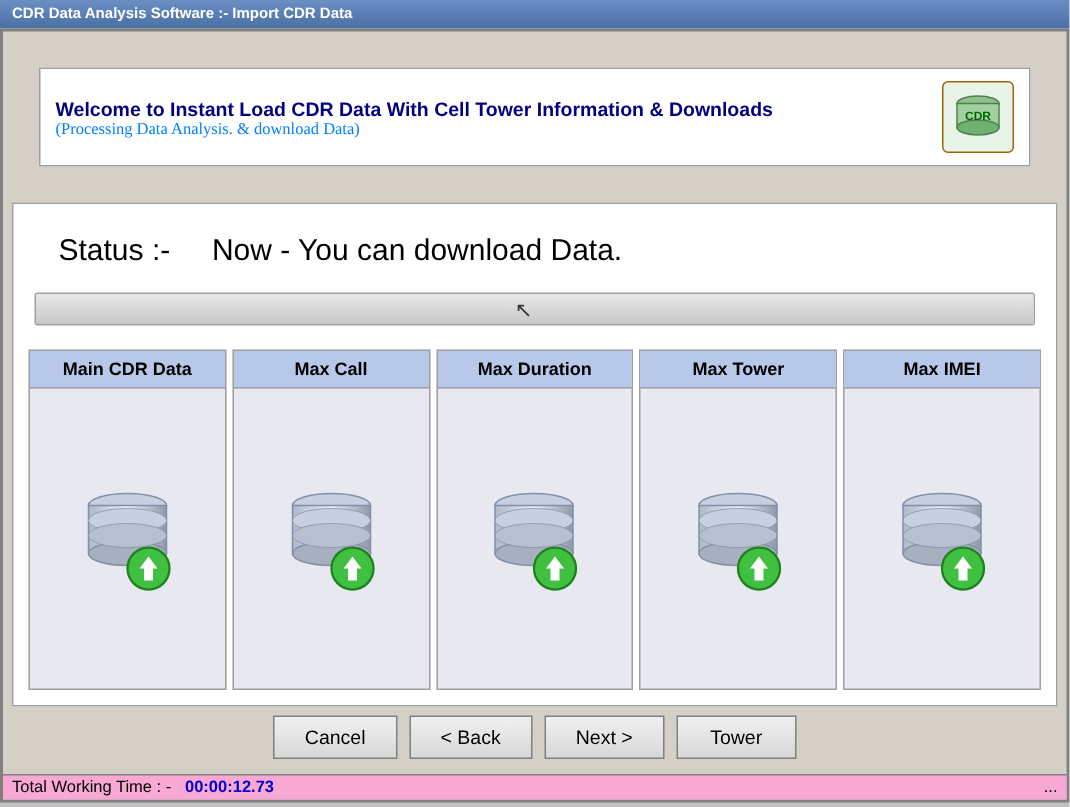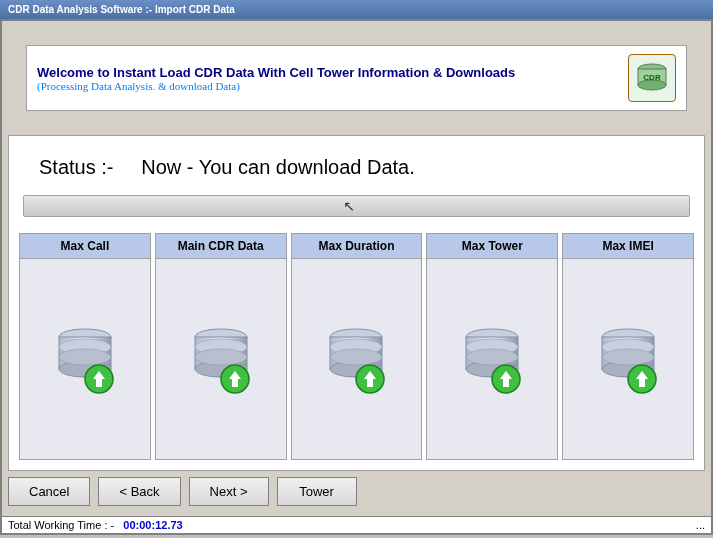--- a/index.html
+++ b/index.html
@@ -138,34 +138,34 @@
     
     .db-icon svg {
       width: 80px;
       height: 80px;
     }
     .footer-area {
       padding: 6px;
     }
     .button-row {
       display: flex;
-      justify-content: flex-start;
+      justify-content: center;
       gap: 8px;
       margin-bottom: 4px;
     }
     .btn {
       padding: 6px 20px;
       font-size: 13px;
       background: linear-gradient(to bottom, #f0f0f0, #d8d8d8);
       border: 1px solid #808080;
       cursor: pointer;
       min-width: 80px;
     }
     .status-bar {
-      background: #ffffff;
+      background: #f9a8d4;
       border-top: 1px solid #808080;
       padding: 2px 6px;
       font-size: 11px;
       display: flex;
       justify-content: space-between;
     }
     .time-text {
       color: #000;
     }
     .time-value {
@@ -205,61 +205,61 @@
     </div>
 
     <div class="progress-bar-container">
       <div class="progress-bar-fill"></div>
       <span class="cursor-indicator">↖</span>
     </div>
 
     <div class="download-panels">
 
       <div class="download-panel">
+        <div class="panel-title">Main CDR Data</div>
+        <div class="panel-body">
+          <div class="db-icon">
+            <svg viewBox="0 0 80 80" xmlns="http://www.w3.org/2000/svg">
+              <defs>
+                <linearGradient id="cyl1" x1="0%" y1="0%" x2="100%" y2="0%">
+                  <stop offset="0%" style="stop-color:#b0b8c8"></stop>
+                  <stop offset="50%" style="stop-color:#e8eef8"></stop>
+                  <stop offset="100%" style="stop-color:#9098a8"></stop>
+                </linearGradient>
+              </defs>
+              <ellipse cx="40" cy="18" rx="26" ry="8" fill="#c8d0e0" stroke="#8090a8" stroke-width="1"></ellipse>
+              <rect x="14" y="18" width="52" height="32" fill="url(#cyl1)" stroke="#8090a8" stroke-width="1"></rect>
+              <ellipse cx="40" cy="50" rx="26" ry="8" fill="#a8b0c0" stroke="#8090a8" stroke-width="1"></ellipse>
+              <ellipse cx="40" cy="28" rx="26" ry="8" fill="#c8d0e0" stroke="#8090a8" stroke-width="0.5"></ellipse>
+              <ellipse cx="40" cy="38" rx="26" ry="8" fill="#b8c0d0" stroke="#8090a8" stroke-width="0.5"></ellipse>
+
+              <circle cx="54" cy="60" r="14" fill="#40c040" stroke="#208020" stroke-width="1.5"></circle>
+              <polygon points="54,52 48,60 51,60 51,68 57,68 57,60 60,60" fill="white"></polygon>
+            </svg>
+          </div>
+        </div>
+      </div>
+
+      <div class="download-panel">
         <div class="panel-title">Max Call</div>
         <div class="panel-body">
           <div class="db-icon">
             <svg viewBox="0 0 80 80" xmlns="http://www.w3.org/2000/svg">
               <defs>
                 <linearGradient id="cyl2" x1="0%" y1="0%" x2="100%" y2="0%">
                   <stop offset="0%" style="stop-color:#b0b8c8"></stop>
                   <stop offset="50%" style="stop-color:#e8eef8"></stop>
                   <stop offset="100%" style="stop-color:#9098a8"></stop>
                 </linearGradient>
               </defs>
               <ellipse cx="40" cy="18" rx="26" ry="8" fill="#c8d0e0" stroke="#8090a8" stroke-width="1"></ellipse>
               <rect x="14" y="18" width="52" height="32" fill="url(#cyl2)" stroke="#8090a8" stroke-width="1"></rect>
               <ellipse cx="40" cy="50" rx="26" ry="8" fill="#a8b0c0" stroke="#8090a8" stroke-width="1"></ellipse>
               <ellipse cx="40" cy="28" rx="26" ry="8" fill="#c8d0e0" stroke="#8090a8" stroke-width="0.5"></ellipse>
               <ellipse cx="40" cy="38" rx="26" ry="8" fill="#b8c0d0" stroke="#8090a8" stroke-width="0.5"></ellipse>
-              <circle cx="54" cy="60" r="14" fill="#40c040" stroke="#208020" stroke-width="1.5"></circle>
-              <polygon points="54,52 48,60 51,60 51,68 57,68 57,60 60,60" fill="white"></polygon>
-            </svg>
-          </div>
-        </div>
-      </div>
-
-      <div class="download-panel">
-        <div class="panel-title">Main CDR Data</div>
-        <div class="panel-body">
-          <div class="db-icon">
-            <svg viewBox="0 0 80 80" xmlns="http://www.w3.org/2000/svg">
-              <defs>
-                <linearGradient id="cyl1" x1="0%" y1="0%" x2="100%" y2="0%">
-                  <stop offset="0%" style="stop-color:#b0b8c8"></stop>
-                  <stop offset="50%" style="stop-color:#e8eef8"></stop>
-                  <stop offset="100%" style="stop-color:#9098a8"></stop>
-                </linearGradient>
-              </defs>
-              <ellipse cx="40" cy="18" rx="26" ry="8" fill="#c8d0e0" stroke="#8090a8" stroke-width="1"></ellipse>
-              <rect x="14" y="18" width="52" height="32" fill="url(#cyl1)" stroke="#8090a8" stroke-width="1"></rect>
-              <ellipse cx="40" cy="50" rx="26" ry="8" fill="#a8b0c0" stroke="#8090a8" stroke-width="1"></ellipse>
-              <ellipse cx="40" cy="28" rx="26" ry="8" fill="#c8d0e0" stroke="#8090a8" stroke-width="0.5"></ellipse>
-              <ellipse cx="40" cy="38" rx="26" ry="8" fill="#b8c0d0" stroke="#8090a8" stroke-width="0.5"></ellipse>
-
               <circle cx="54" cy="60" r="14" fill="#40c040" stroke="#208020" stroke-width="1.5"></circle>
               <polygon points="54,52 48,60 51,60 51,68 57,68 57,60 60,60" fill="white"></polygon>
             </svg>
           </div>
         </div>
       </div>
 
       <div class="download-panel">
         <div class="panel-title">Max Duration</div>
         <div class="panel-body">

